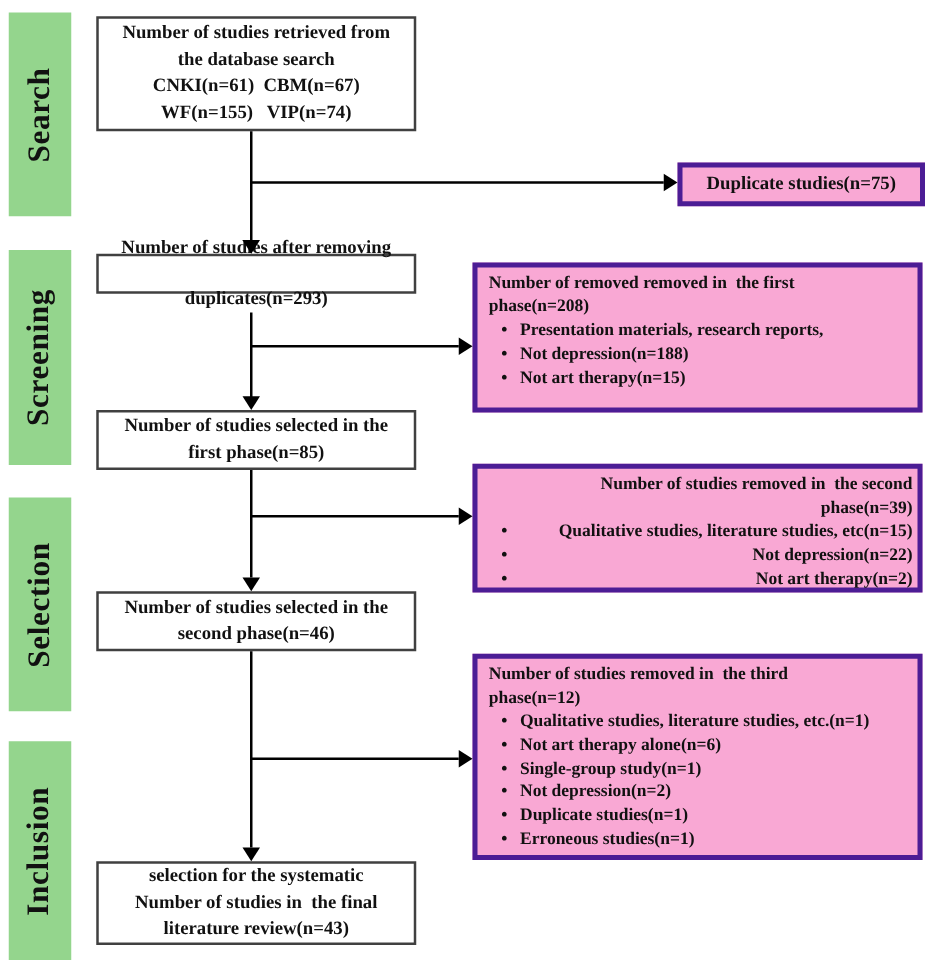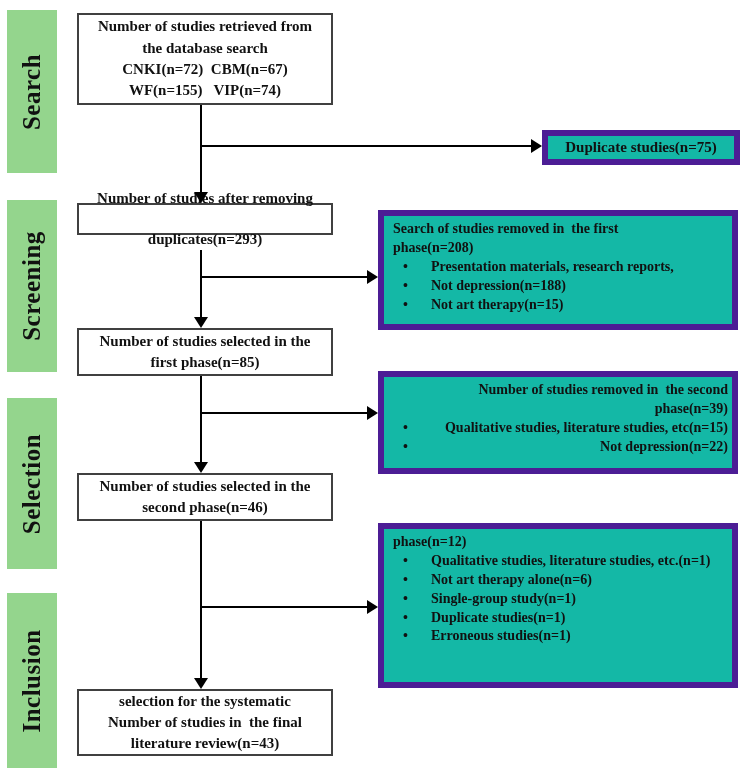--- a/index.html
+++ b/index.html
@@ -32,36 +32,36 @@
   }
   .mainbox .line { white-space:pre; }
   .mb1 { top:13px;  height:92px; }
   .mb2 { top:203px; height:32px;gap:20px; }
   .mb3 { top:328px; height:48px; }
   .mb4 { top:473px; height:48px; }
   .mb5 { top:689px; height:67px; }
 
   
   .sidebox {
-    position:absolute; box-sizing:border-box; background:#14b8a6;
-    border:6px solid #4c1d95; font-size:14px; line-height:1.35;
+    position:absolute; box-sizing:border-box; background:#f9a8d4;
+    border:4px solid #4c1d95; font-size:14px; line-height:1.35;
   }
   .sb-dup {
     left:542px; top:130px; width:198px; height:35px;
     display:flex; align-items:center; justify-content:center;
     font-size:15px; white-space:pre;
   }
   .sb1 { left:378px; top:210px; width:360px; height:120px; padding:4px 4px 0 9px; }
   .sb2 { left:378px; top:371px; width:360px; height:103px; padding:4px 4px 0 9px;text-align:right; }
   .sb3 { left:378px; top:523px; width:360px; height:165px; padding:4px 4px 0 9px; }
   .sb-title .line { white-space:pre; }
   .sidebox ul { margin:0; padding:0; list-style:none; }
   .sidebox li { position:relative; padding-left:25px; }
   .sidebox li::before { content:"\2022"; position:absolute; left:10px; }
-  .sidebox li .line { white-space:pre;margin-left:13px; }
+  .sidebox li .line { white-space:pre; }
 
   
   .vline { position:absolute; left:200px; width:2px; background:#000000; }
   .hline { position:absolute; height:2px; background:#000000; }
   .head-down {
     position:absolute; width:0; height:0;
     border-left:7px solid transparent; border-right:7px solid transparent;
     border-top:11px solid #000000;
   }
   .head-right {
@@ -92,21 +92,21 @@
   <div class="stage stage-selection">
     <span class="stage-label">Selection</span>
   </div>
   <div class="stage stage-inclusion">
     <span class="stage-label">Inclusion</span>
   </div>
 
   <div class="mainbox mb1">
     <div class="line">Number of studies retrieved from</div>
     <div class="line">the database search</div>
-    <div class="line">CNKI(n=72)  CBM(n=67)</div>
+    <div class="line">CNKI(n=61)  CBM(n=67)</div>
     <div class="line">WF(n=155)   VIP(n=74)</div>
   </div>
   <div class="mainbox mb2">
     <div class="line">Number of studies after removing</div>
     <div class="line">duplicates(n=293)</div>
   </div>
   <div class="mainbox mb3">
     <div class="line">Number of studies selected in the</div>
     <div class="line">first phase(n=85)</div>
   </div>
@@ -119,21 +119,21 @@
     <div class="line">Number of studies in  the final</div>
     <div class="line">literature review(n=43)</div>
   </div>
 
   <div class="sidebox sb-dup">
     <span class="line">Duplicate studies(n=75)</span>
   </div>
 
   <div class="sidebox sb1">
     <div class="sb-title">
-      <div class="line">Search of studies removed in  the first</div>
+      <div class="line">Number of removed removed in  the first</div>
       <div class="line">phase(n=208)</div>
     </div>
     <ul>
       <li>
         <div class="line">Presentation materials, research reports,</div>
       </li>
       <li>
         <div class="line">Not depression(n=188)</div>
       </li>
       <li>
@@ -147,36 +147,43 @@
       <div class="line">Number of studies removed in  the second</div>
       <div class="line">phase(n=39)</div>
     </div>
     <ul>
       <li>
         <div class="line">Qualitative studies, literature studies, etc(n=15)</div>
       </li>
       <li>
         <div class="line">Not depression(n=22)</div>
       </li>
+      <li>
+        <div class="line">Not art therapy(n=2)</div>
+      </li>
     </ul>
   </div>
 
   <div class="sidebox sb3">
     <div class="sb-title">
+      <div class="line">Number of studies removed in  the third</div>
       <div class="line">phase(n=12)</div>
     </div>
     <ul>
       <li>
         <div class="line">Qualitative studies, literature studies, etc.(n=1)</div>
       </li>
       <li>
         <div class="line">Not art therapy alone(n=6)</div>
       </li>
       <li>
         <div class="line">Single-group study(n=1)</div>
+      </li>
+      <li>
+        <div class="line">Not depression(n=2)</div>
       </li>
       <li>
         <div class="line">Duplicate studies(n=1)</div>
       </li>
       <li>
         <div class="line">Erroneous studies(n=1)</div>
       </li>
     </ul>
   </div>
 

